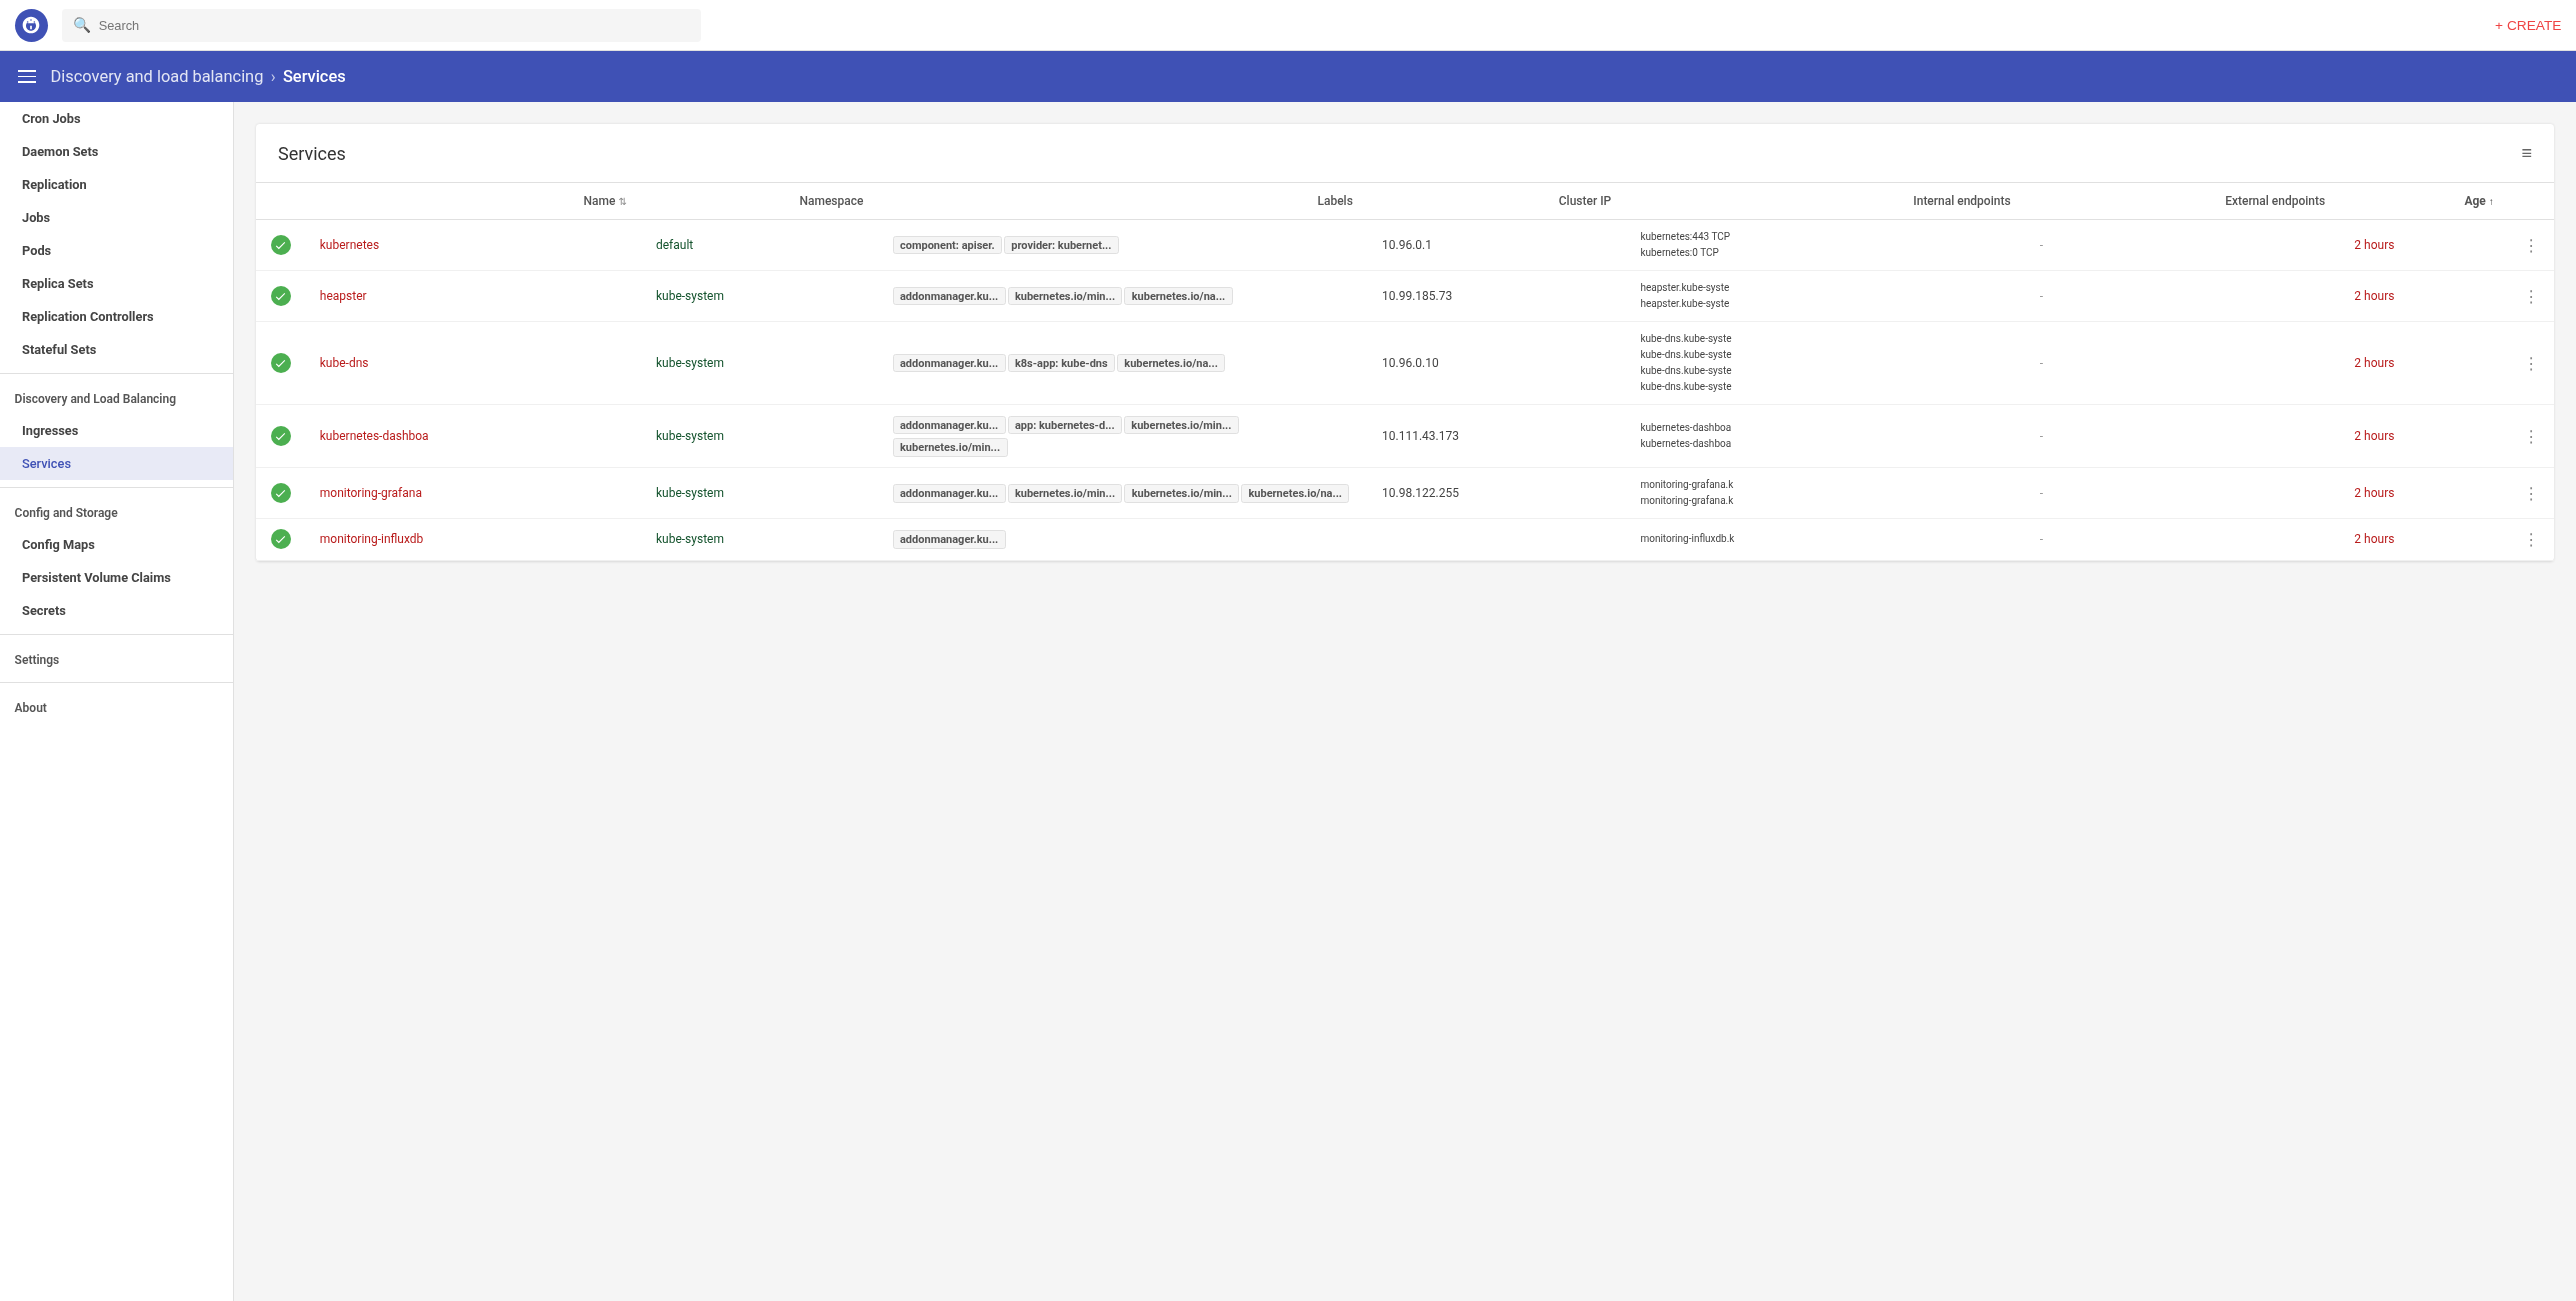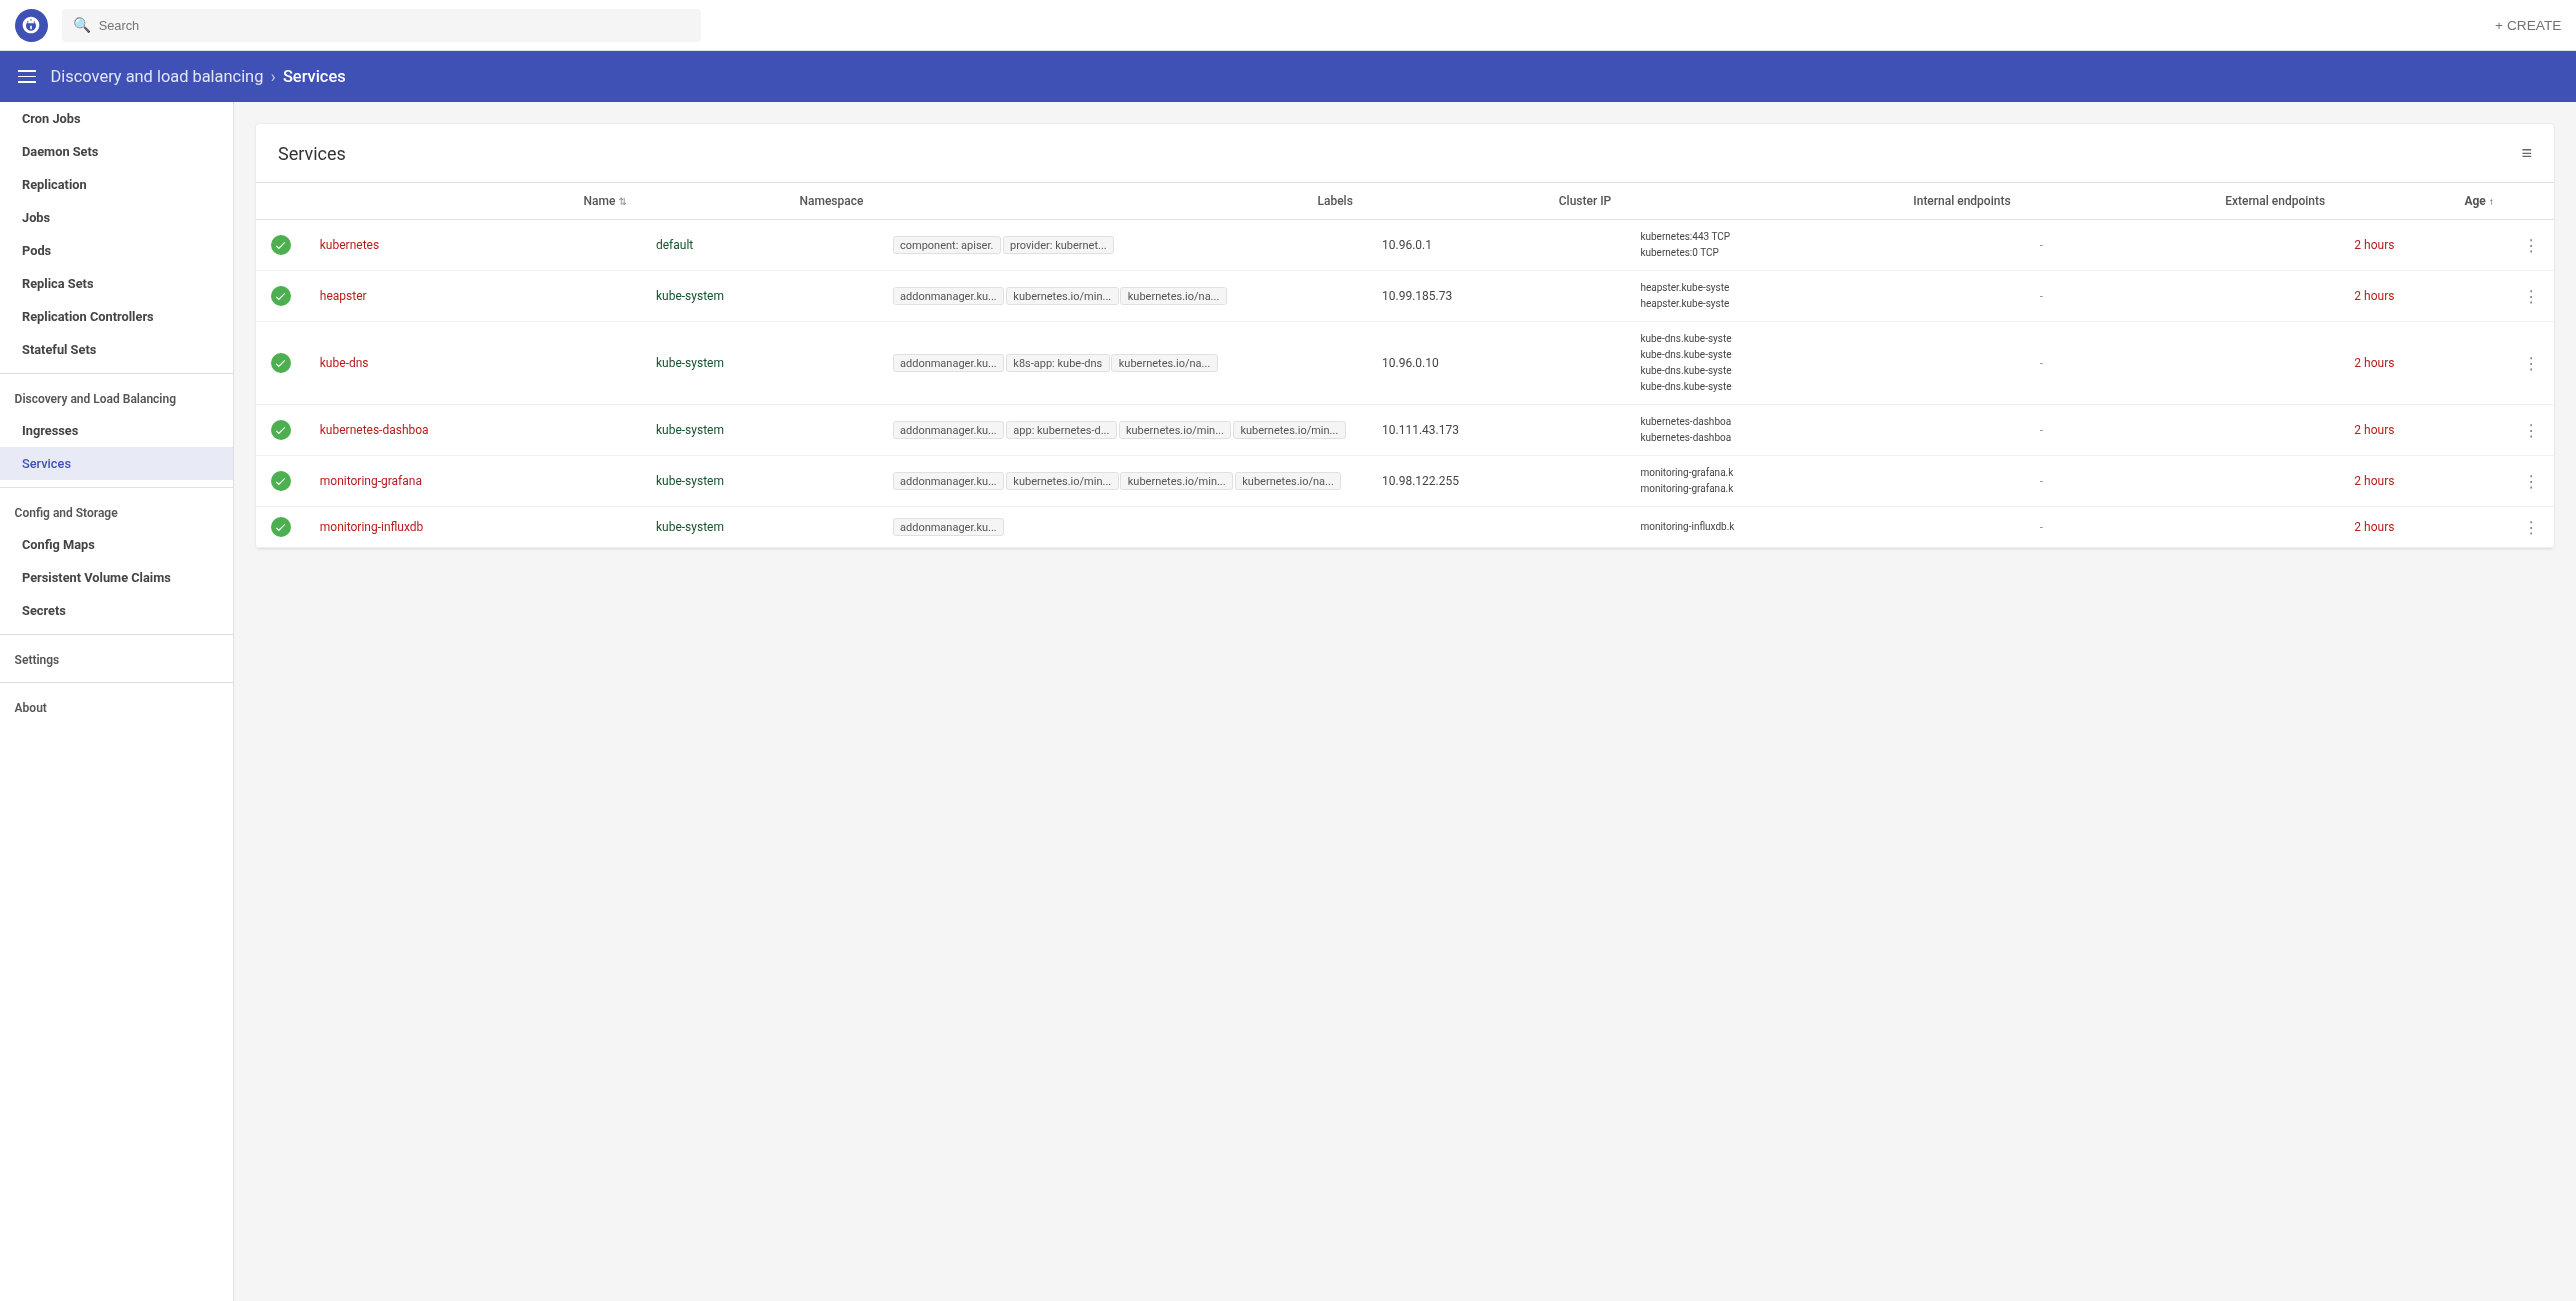--- a/index.html
+++ b/index.html
@@ -16,21 +16,21 @@
     .topbar-logo svg { width: 20px; height: 20px; fill: white; }
     .search-bar {
       flex: 1; max-width: 639px; display: flex; align-items: center; background: #f5f5f5;
       border-radius: 3.7px; padding: 0 11px; height: 33px; gap: 7.3px;
     }
     .search-bar input {
       border: none; background: transparent; outline: none; font-size: 12.8px; color: #666; width: 100%;
     }
     .create-btn {
       margin-left: auto; display: flex; align-items: center; gap: 5.5px;
-      color: #737373; font-weight: 500; font-size: 13.7px; cursor: pointer; background: none; border: none;
+      color: #ef4444; font-weight: 500; font-size: 13.7px; cursor: pointer; background: none; border: none;
       white-space: nowrap;
     }
 
     
     .breadcrumb-bar {
       background: #3f51b5; color: white; height: 51px; display: flex; align-items: center;
       padding: 0 18px; gap: 7.3px; flex-shrink: 0;
     }
     .hamburger { cursor: pointer; display: flex; flex-direction: column; gap: 3.7px; margin-right: 7.3px; }
     .hamburger span { width: 18px; height: 1.8px; background: white; display: block; }
@@ -86,21 +86,21 @@
     .status-icon svg { fill: white; width: 12.8px; height: 12.8px; }
 
     .service-link { color: #b91c1c; cursor: pointer; text-decoration: none; }
 
     .label-chip {
       display: inline-block; background: #f5f5f5; border: 0.9px solid #e0e0e0;
       border-radius: 2.7px; padding: 1.8px 6.4px; font-size: 11px; color: #555;
       margin: 1.8px 1.8px 1.8px 0; white-space: nowrap;
     }
 
-    .labels-cell { max-width: 201px; }
+    .labels-cell { max-width: 201px; font-weight: bold; }
     .name-cell { min-width: 137px; }
     .namespace-cell { min-width: 91px; color: #14532d; }
     .cluster-ip-cell { white-space: nowrap; }
     .internal-ep-cell { font-size: 10px; color: #444; min-width: 164px; line-height: 1.6; }
     .external-ep-cell { color: #999; }
     .age-cell { white-space: nowrap; color: #b91c1c; }
     .actions-cell { text-align: right; color: #888; font-size: 16.4px; cursor: pointer; }
 
     .sort-arrow { font-size: 10px; color: #888; }
     .sort-arrow-active { color: #333; }

